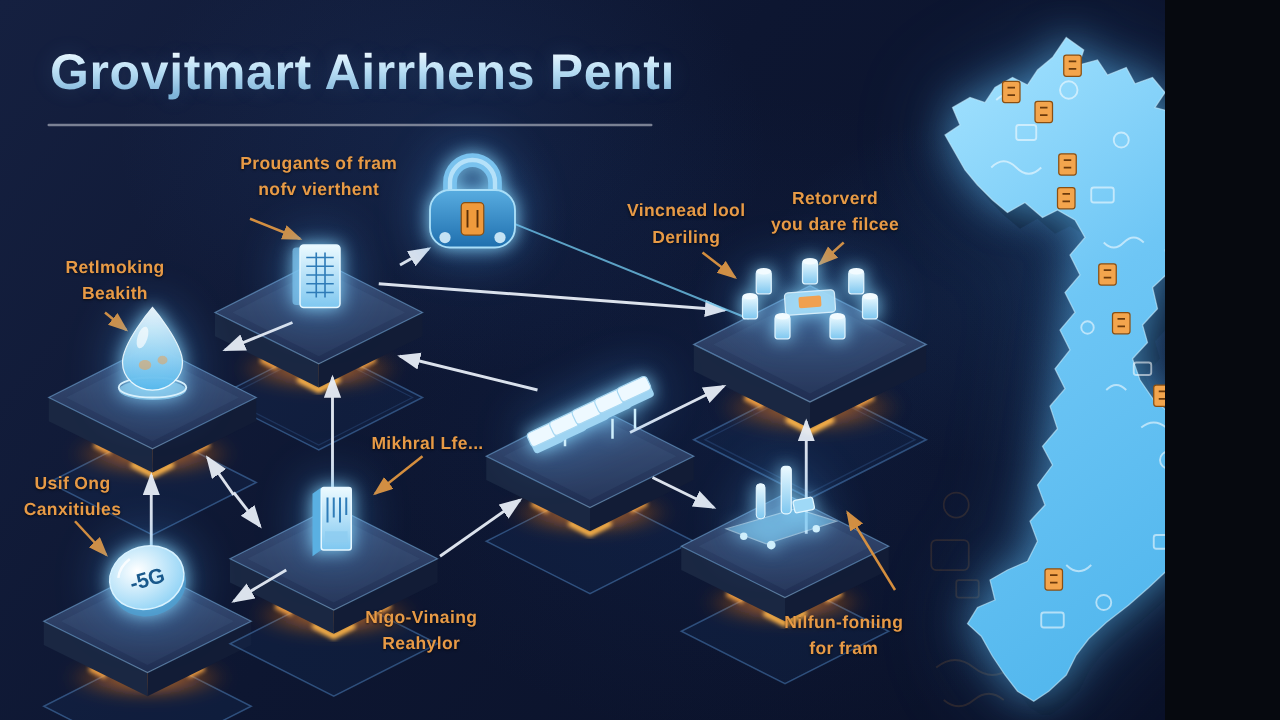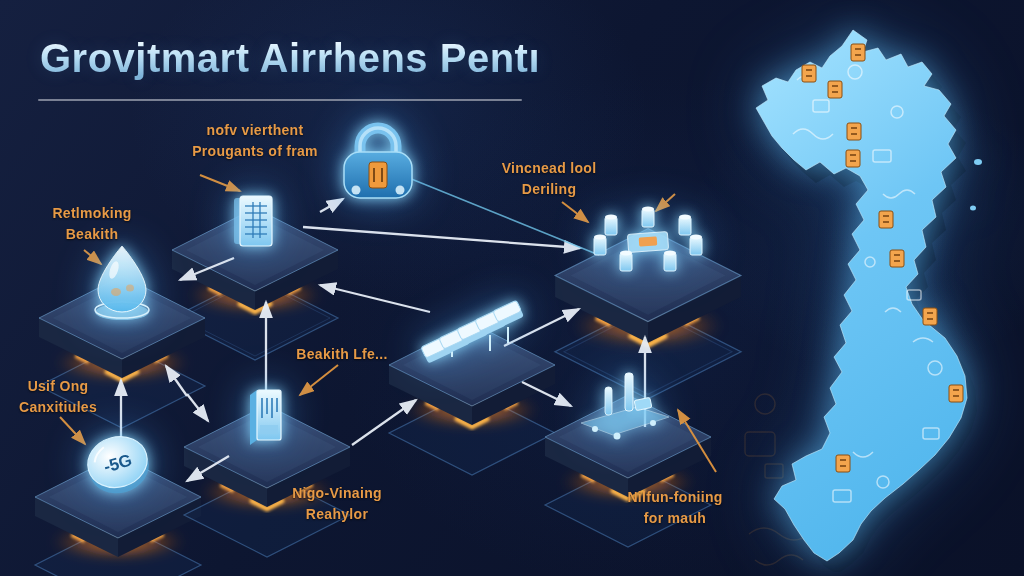--- a/index.html
+++ b/index.html
@@ -1,17 +1,17 @@
 <!DOCTYPE html>
 <html><head>
 <meta charset="utf-8">
 <style>
   html,body{margin:0;padding:0;background:#06090f;}
   .stage{
-    position:relative;width:1024px;height:576px;overflow:hidden;
+    position:relative;width:932px;height:576px;overflow:hidden;
     font-family:"Liberation Sans",sans-serif;
     background:
       radial-gradient(420px 300px at 38% 20%, rgba(45,90,160,0.16), transparent 62%),
       radial-gradient(520px 420px at 64% 58%, rgba(30,65,130,0.14), transparent 62%),
       radial-gradient(300px 220px at 86% 40%, rgba(60,140,220,0.10), transparent 65%),
       linear-gradient(128deg,#152040 0%,#0d1631 45%,#0a1128 100%);
   }
   .page-title{
     position:absolute;left:40px;top:36px;margin:0;
     font-size:40px;font-weight:700;letter-spacing:.5px;
@@ -454,41 +454,45 @@
       <g transform="rotate(-12 78 37)">
           <rect x="70" y="32" width="16" height="10" rx="2" fill="#9fd9f7" stroke="#e2f6ff"></rect>
         </g>
       <circle cx="30" cy="62" r="3" fill="#cfeffc"></circle>
       <circle cx="52" cy="69" r="3.5" fill="#cfeffc"></circle>
       <circle cx="88" cy="56" r="3" fill="#cfeffc"></circle>
     </svg>
   </div>
 
   <div class="ann" style="left:255px;top:120px">
+    <span>Prougants of fram</span>
     <span>nofv vierthent</span>
-    <span>Prougants of fram</span>
   </div>
   <div class="ann" style="left:58px;top:376px">
     <span>Usif Ong</span>
     <span>Canxitiules</span>
   </div>
   <div class="ann" style="left:92px;top:203px">
     <span>Retlmoking</span>
     <span>Beakith</span>
   </div>
   <div class="ann" style="left:342px;top:344px">
-    <span>Beakith Lfe...</span>
+    <span>Mikhral Lfe...</span>
     <span></span>
   </div>
   <div class="ann" style="left:549px;top:158px">
     <span>Vincnead lool</span>
     <span>Deriling</span>
   </div>
   <div class="ann" style="left:337px;top:483px">
     <span>Nigo-Vinaing</span>
     <span>Reahylor</span>
   </div>
+  <div class="ann" style="left:668px;top:148px">
+    <span>Retorverd</span>
+    <span>you dare filcee</span>
+  </div>
   <div class="ann" style="left:675px;top:487px">
     <span>Nilfun-foniing</span>
-    <span>for mauh</span>
+    <span>for fram</span>
   </div>
 
 </div>
 
 </body></html>

